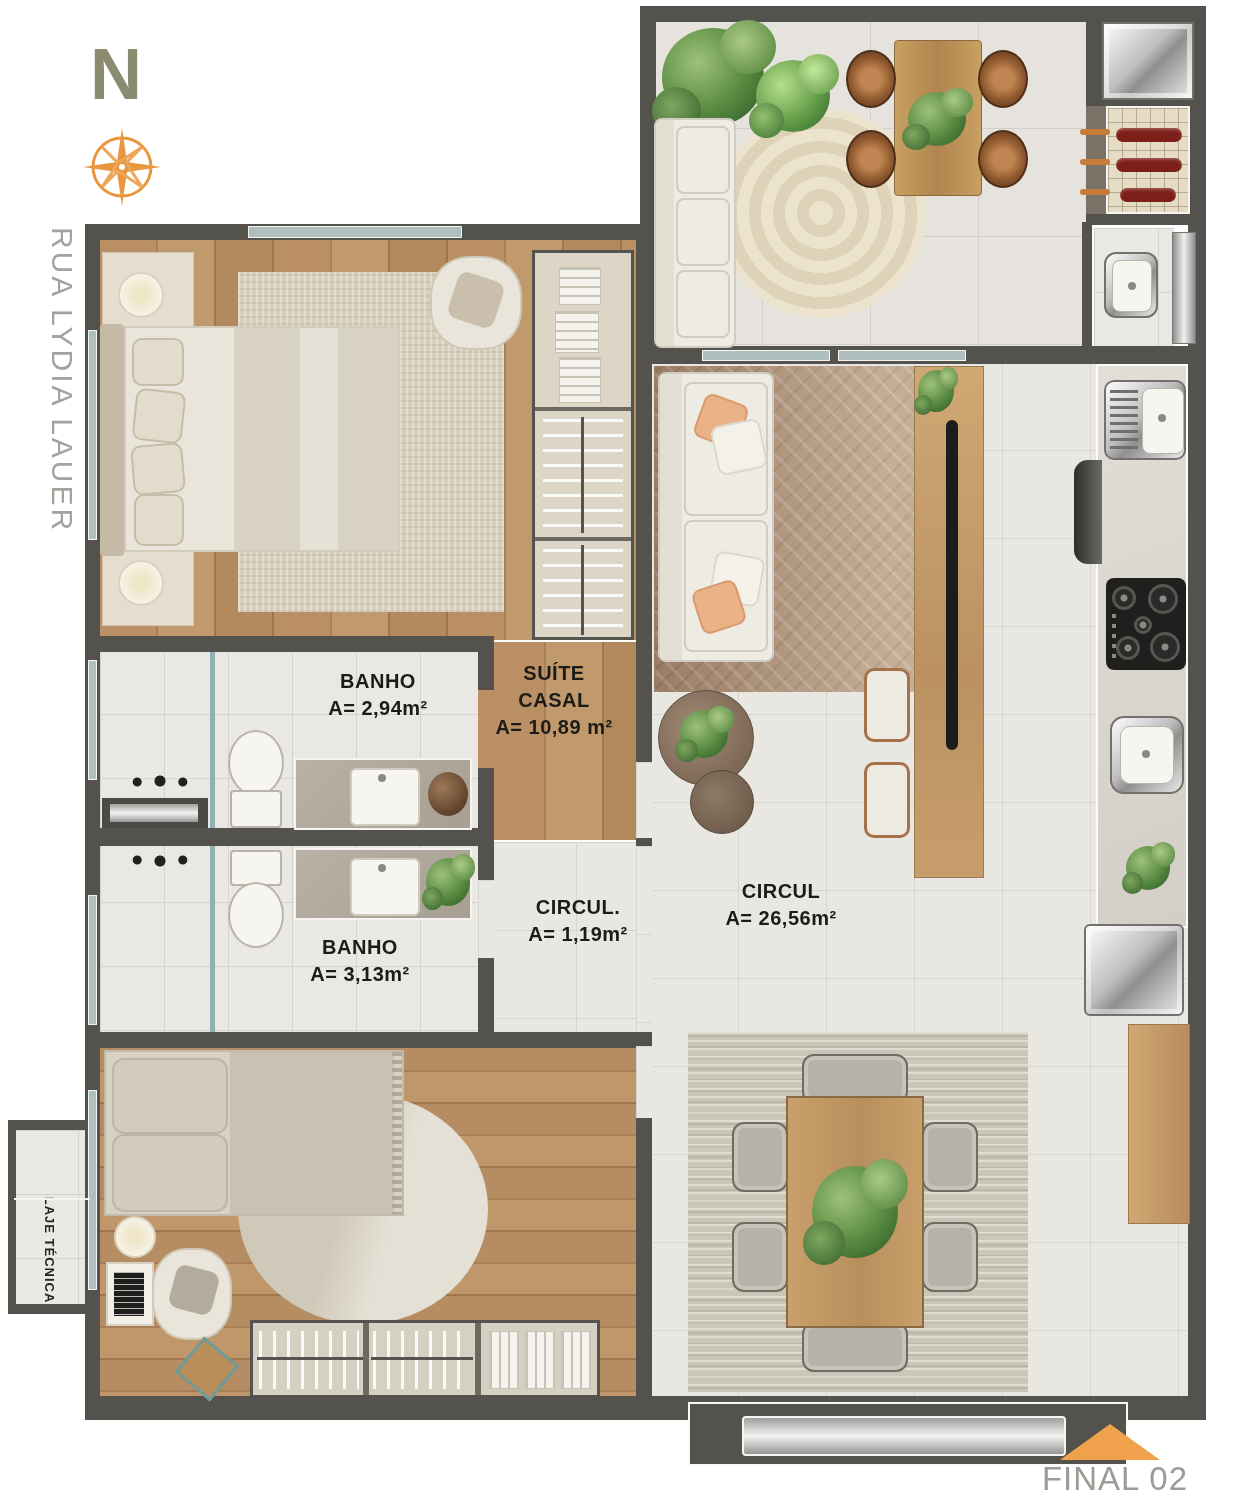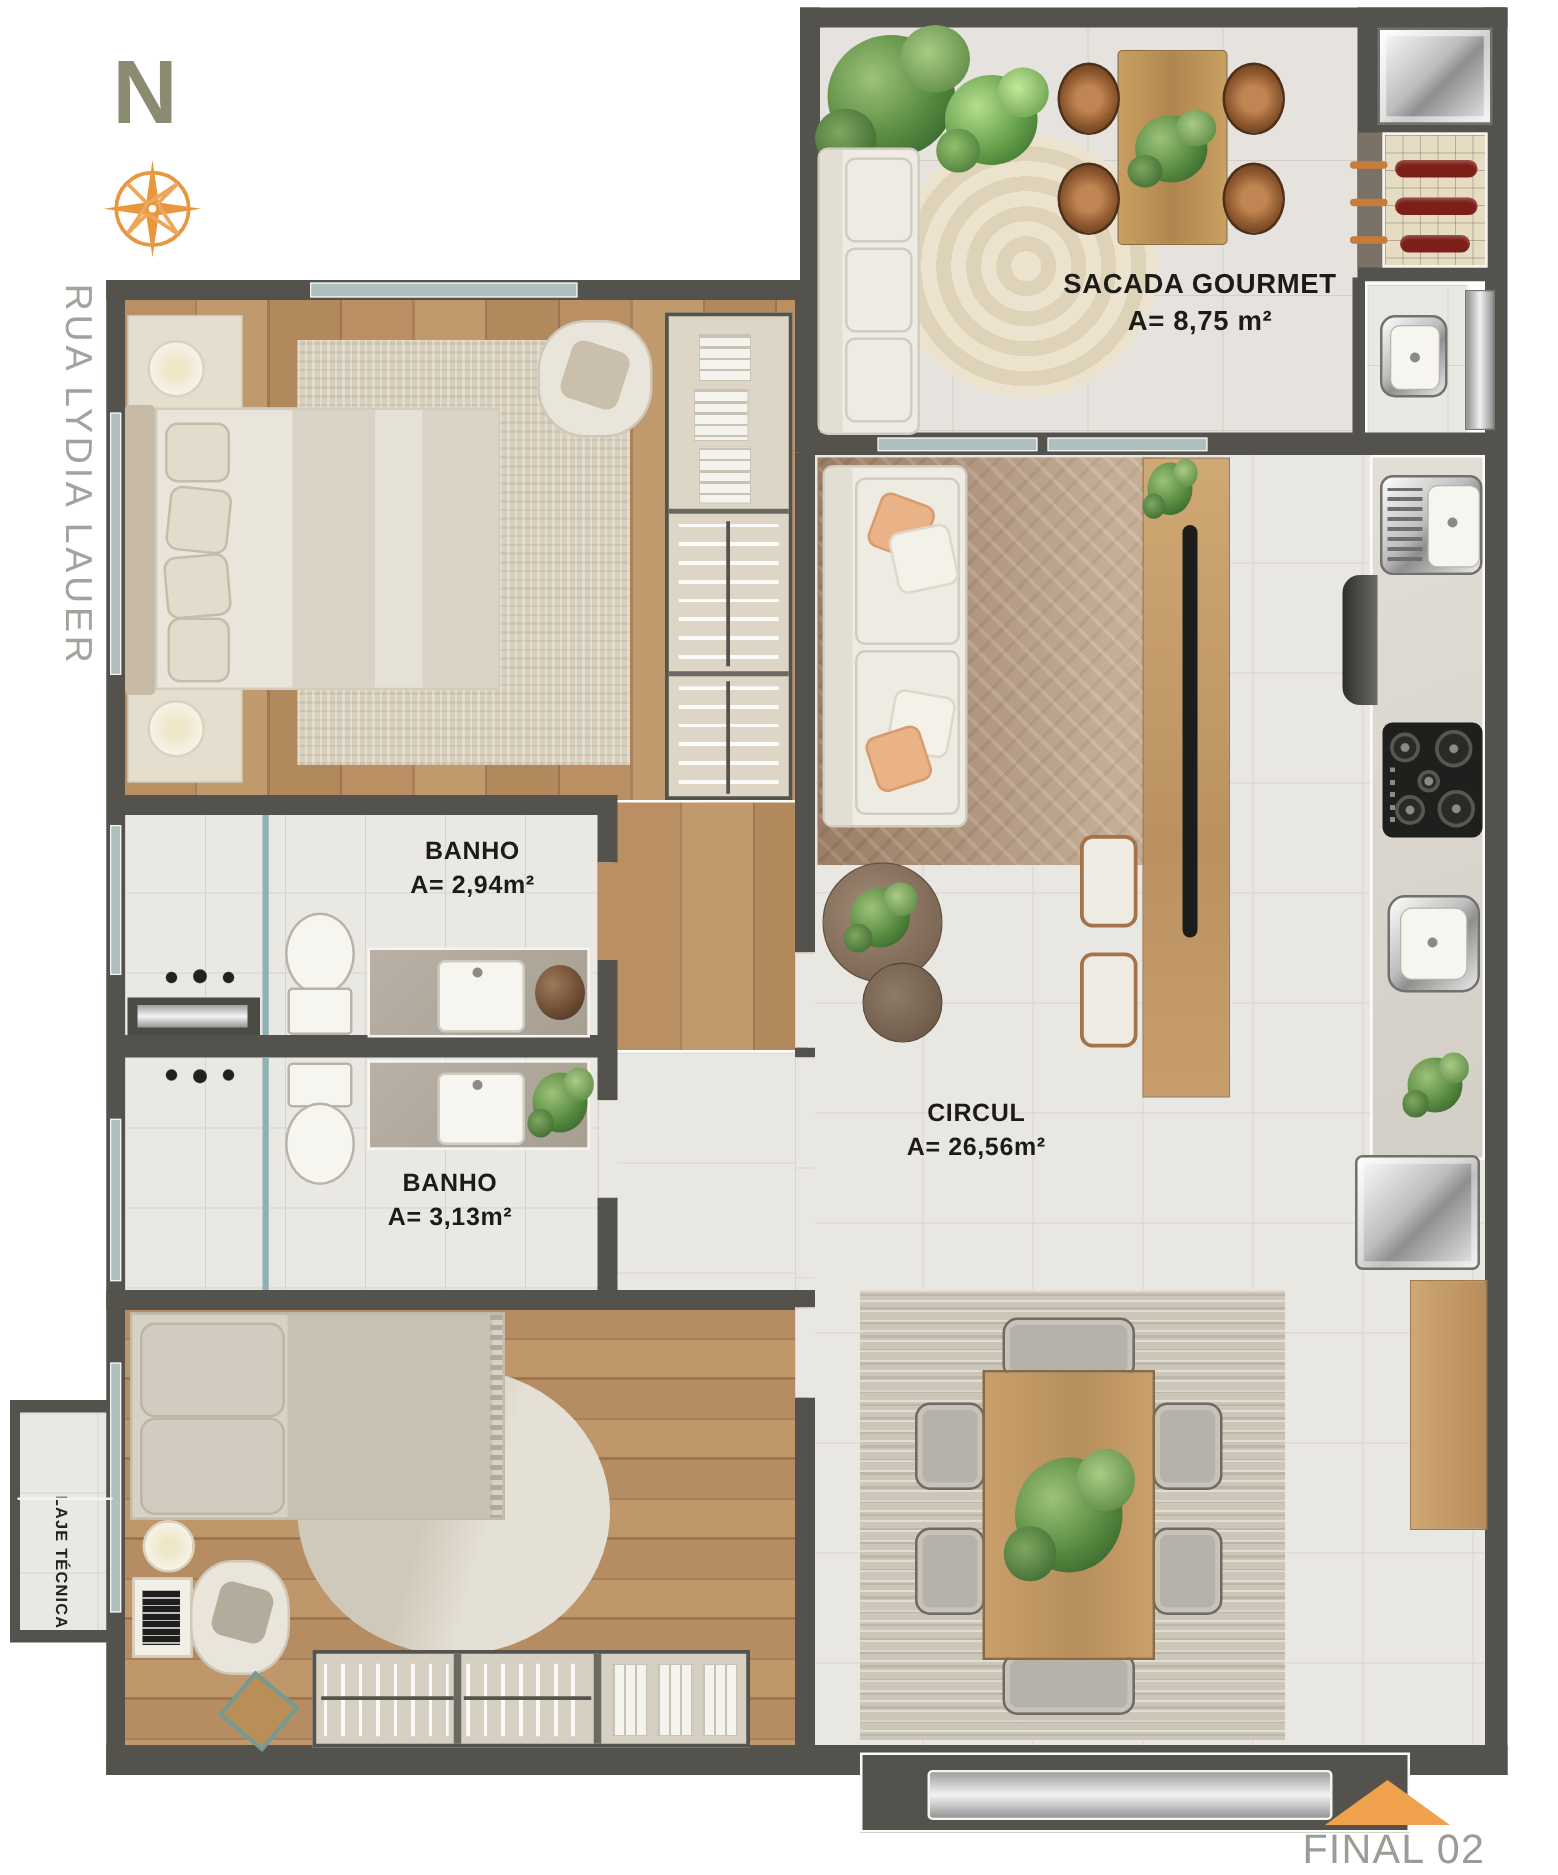--- a/index.html
+++ b/index.html
@@ -248,31 +248,35 @@
     <div class="rod" style="left:4px;top:34px;width:106px;height:3px"></div>
     <div class="abs" style="left:110px;top:0;width:6px;height:72px;background:#6b6961"></div>
     <div class="hang-v" style="left:120px;top:8px;width:98px;height:58px"></div>
     <div class="rod" style="left:118px;top:34px;width:102px;height:3px"></div>
     <div class="abs" style="left:222px;top:0;width:6px;height:72px;background:#6b6961"></div>
     <div class="folded-v" style="left:236px;top:8px;width:28px;height:56px"></div>
     <div class="folded-v" style="left:272px;top:8px;width:28px;height:56px"></div>
     <div class="folded-v" style="left:308px;top:8px;width:28px;height:56px"></div>
   </div>
 
-  <div class="label" style="left:840px;top:212px;width:240px;font-size:22px">
-    <div>SACADA GOURMET</div>
-    <div>A= 8,75 m²</div>
+  <div class="label" style="left:474px;top:660px;width:160px">
+    <div style="width:92px;margin:0 auto">SUÍTE CASAL</div>
+    <div>A= 10,89 m²</div>
   </div>
   <div class="label" style="left:298px;top:668px;width:160px">
     <div>BANHO</div>
     <div>A= 2,94m²</div>
   </div>
   <div class="label" style="left:280px;top:934px;width:160px">
     <div>BANHO</div>
     <div>A= 3,13m²</div>
+  </div>
+  <div class="label" style="left:498px;top:894px;width:160px">
+    <div>CIRCUL.</div>
+    <div>A= 1,19m²</div>
   </div>
   <div class="label" style="left:701px;top:878px;width:160px">
     <div>CIRCUL</div>
     <div>A= 26,56m²</div>
   </div>
 
   <div class="abs" style="left:86px;top:38px;width:60px;font-size:72px;font-weight:bold;color:#8b8b72;text-align:center;line-height:1">N</div>
   <div class="abs" style="left:81px;top:126px;width:82px;height:82px">
     <svg width="82" height="82" viewBox="0 0 82 82">
       <circle cx="41" cy="41" r="29" fill="none" stroke="#e8973f" stroke-width="3"></circle>

